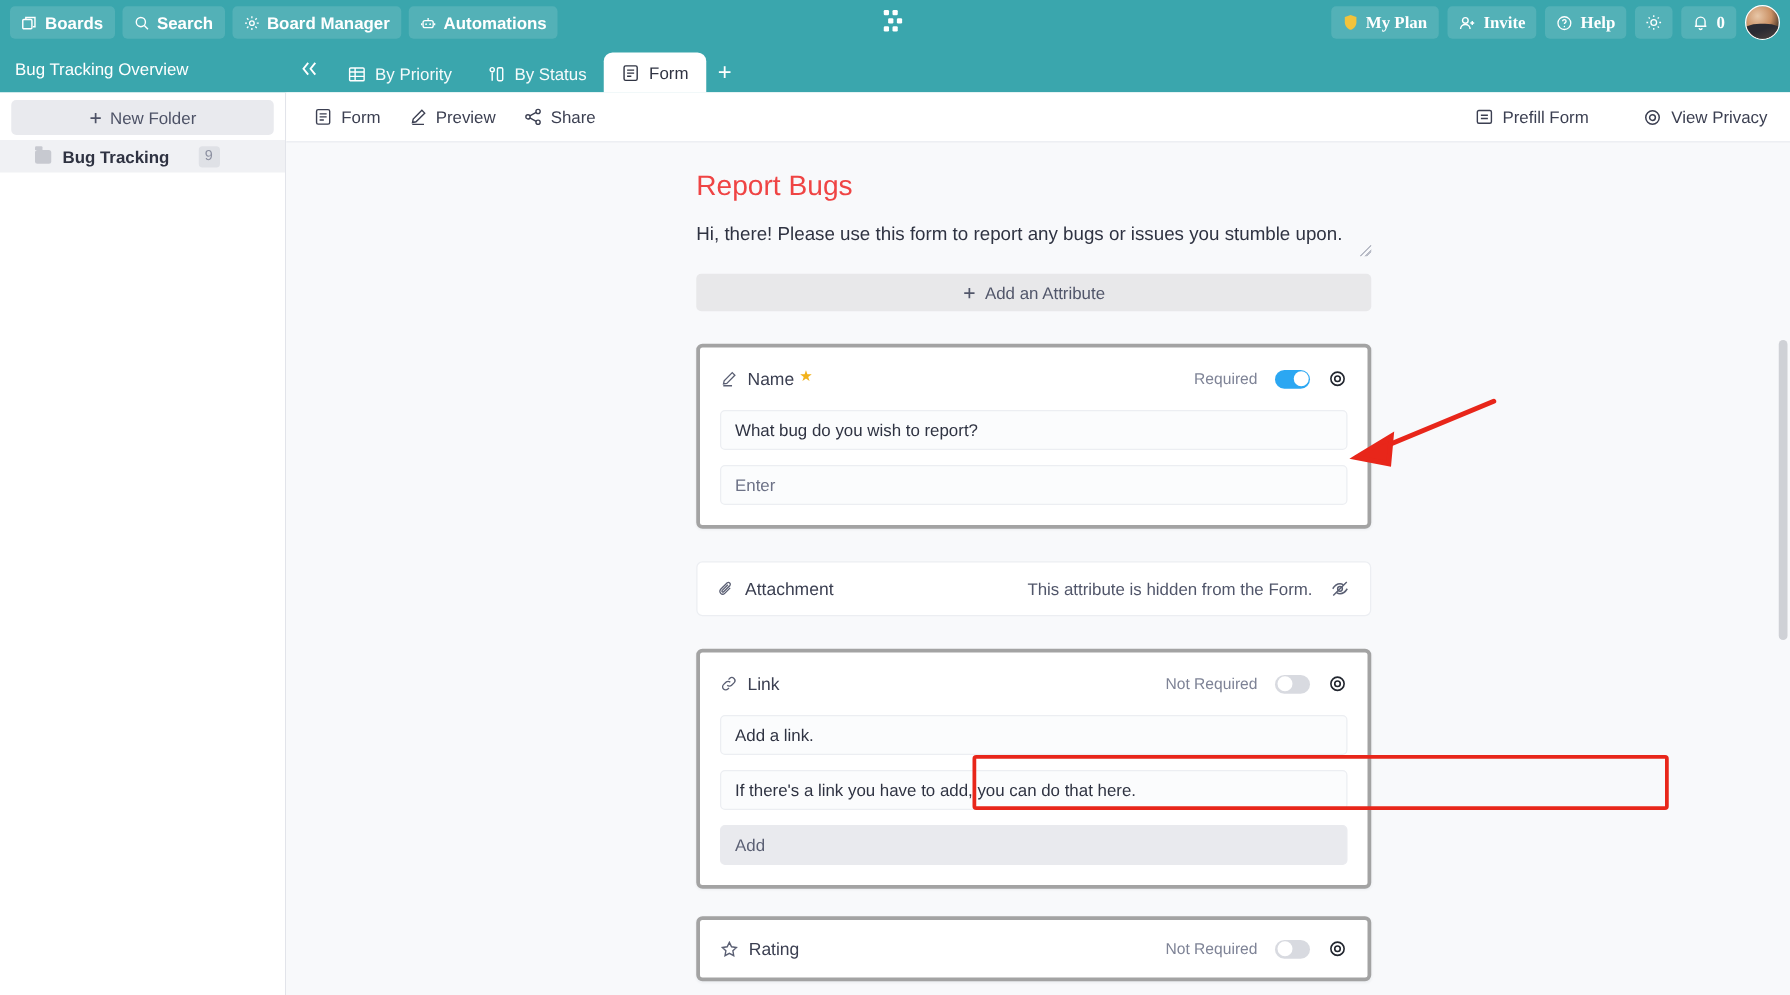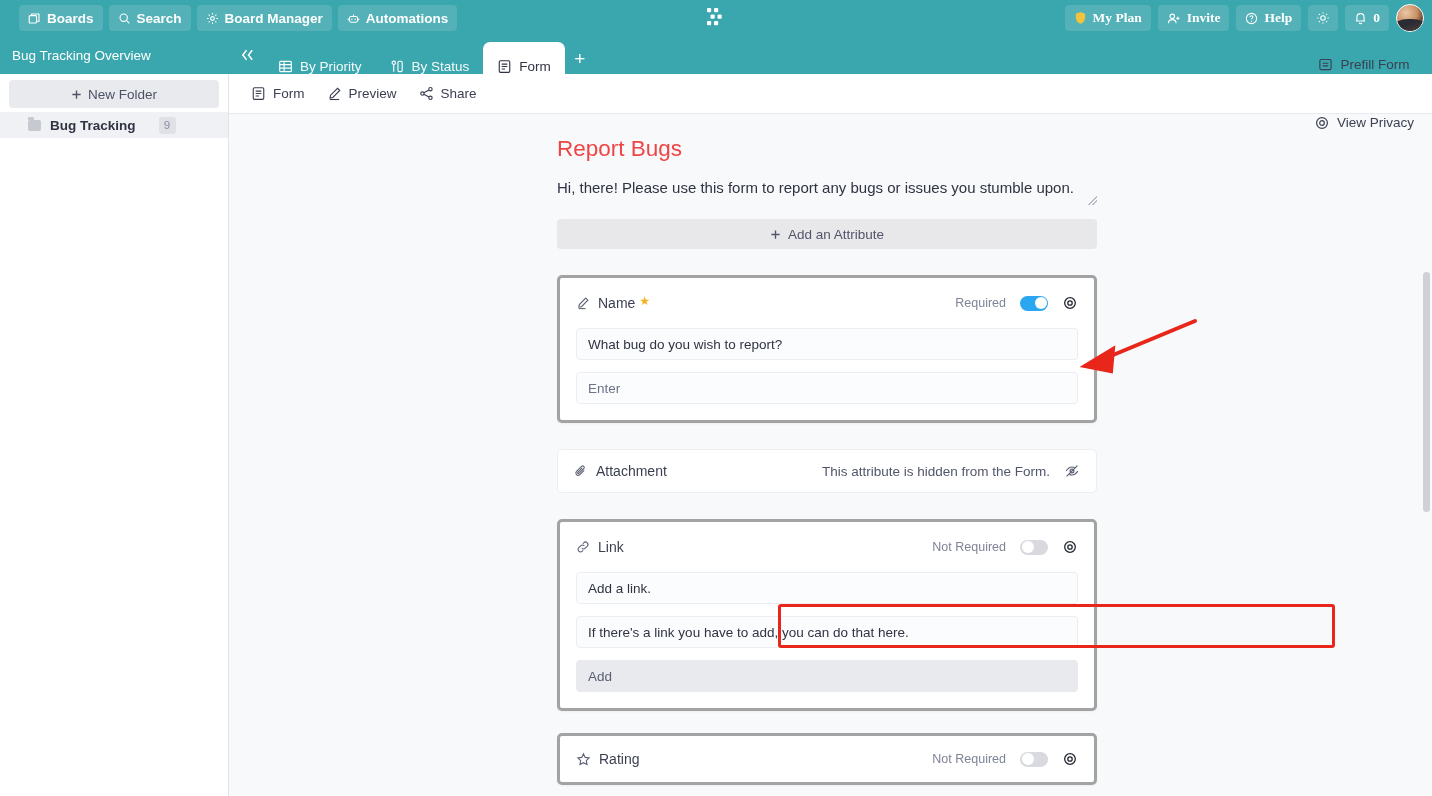--- a/index.html
+++ b/index.html
@@ -11,21 +11,21 @@
     color: #3b3f51;
   }
 
   
   .topbar {
     position: absolute; top: 0; left: 0;
     width: 1432px; height: 36px;
     background: #3aa6ad;
     display: flex; align-items: center;
   }
-  .tb-left { display: flex; align-items: center; gap: 6px; padding-left: 19px; }
+  .tb-left { display: flex; align-items: center; gap: 6px; padding-left: 8px; }
   .tb-right { display: flex; align-items: center; gap: 7px; margin-left: auto; padding-right: 8px; font-family: Liberation Serif, serif; }
   .tb-btn {
     display: flex; align-items: center; gap: 6px;
     height: 26px; padding: 0 9px;
     background: rgba(255,255,255,0.13);
     border-radius: 4px;
     color: #ffffff; font-size: 13.5px; font-weight: bold;
     white-space: nowrap; cursor: pointer;
   }
   .tb-btn.icononly { padding: 0 8px; }
@@ -57,21 +57,21 @@
     width: 230px; height: 38px;
     display: flex; align-items: center; padding-left: 12px;
     color: #ffffff; font-size: 13.5px;
   }
   .collapse-btn {
     width: 34px; height: 38px; display: flex; align-items: center; justify-content: center;
     color: #ffffff; cursor: pointer;
   }
   .tabs { display: flex; align-items: flex-end; height: 38px; }
   .tab {
-    display: flex; align-items: flex-end; gap: 7px;
+    display: flex; align-items: center; gap: 7px;
     height: 30px; padding: 0 14px;
     color: rgba(255,255,255,0.95); font-size: 13.5px;
     border-radius: 7px 7px 0 0; cursor: pointer;
   }
   .tab.active {
     background: #ffffff; color: #2f3342; height: 32px; font-weight: normal;
   }
   .tab-add {
     width: 30px; height: 30px; display: flex; align-items: center; justify-content: center;
     color: #ffffff; font-size: 19px; cursor: pointer;
@@ -115,21 +115,21 @@
     position: absolute; top: 74px; left: 229px;
     width: 1203px; height: 722px;
     background: #f8f9fb;
   }
   .subbar {
     height: 40px; background: #ffffff;
     border-bottom: 1px solid #e8eaef;
     display: flex; align-items: center; padding: 0 18px 0 22px;
   }
   .sub-left { display: flex; align-items: center; gap: 22px; }
-  .sub-right { display: flex; align-items: center; gap: 43px; margin-left: auto; flex-direction: column; }
+  .sub-right { display: flex; align-items: flex-start; gap: 43px; margin-left: auto; }
   .sub-item {
     display: flex; align-items: center; gap: 7px;
     font-size: 13.5px; color: #3b3f51; cursor: pointer;
   }
 
   
   .canvas {
     position: relative; height: 682px; overflow: hidden;
   }
   .form-wrap { position: absolute; left: 328px; top: 0; width: 540px; }

